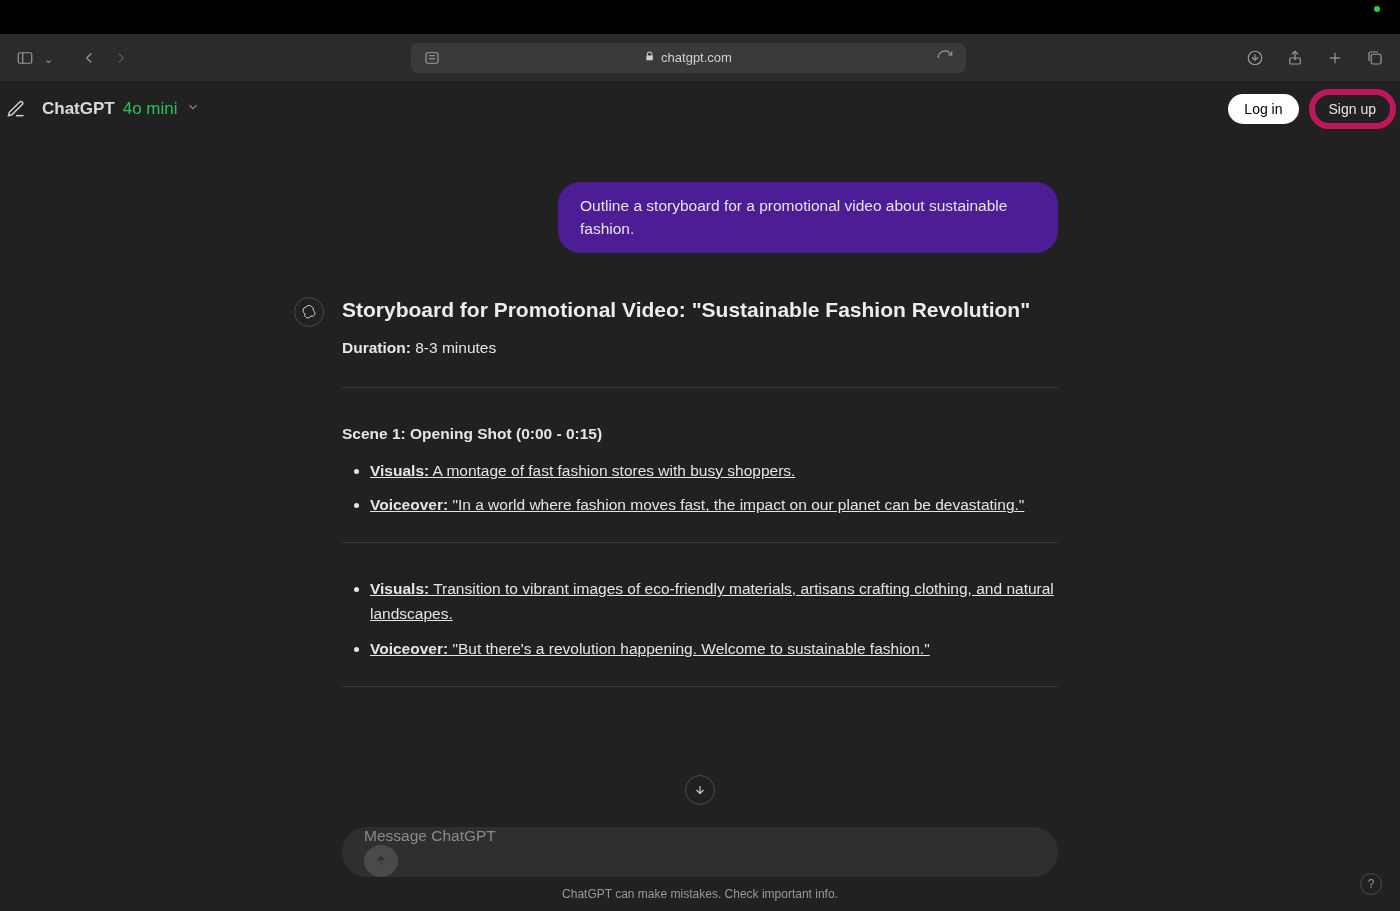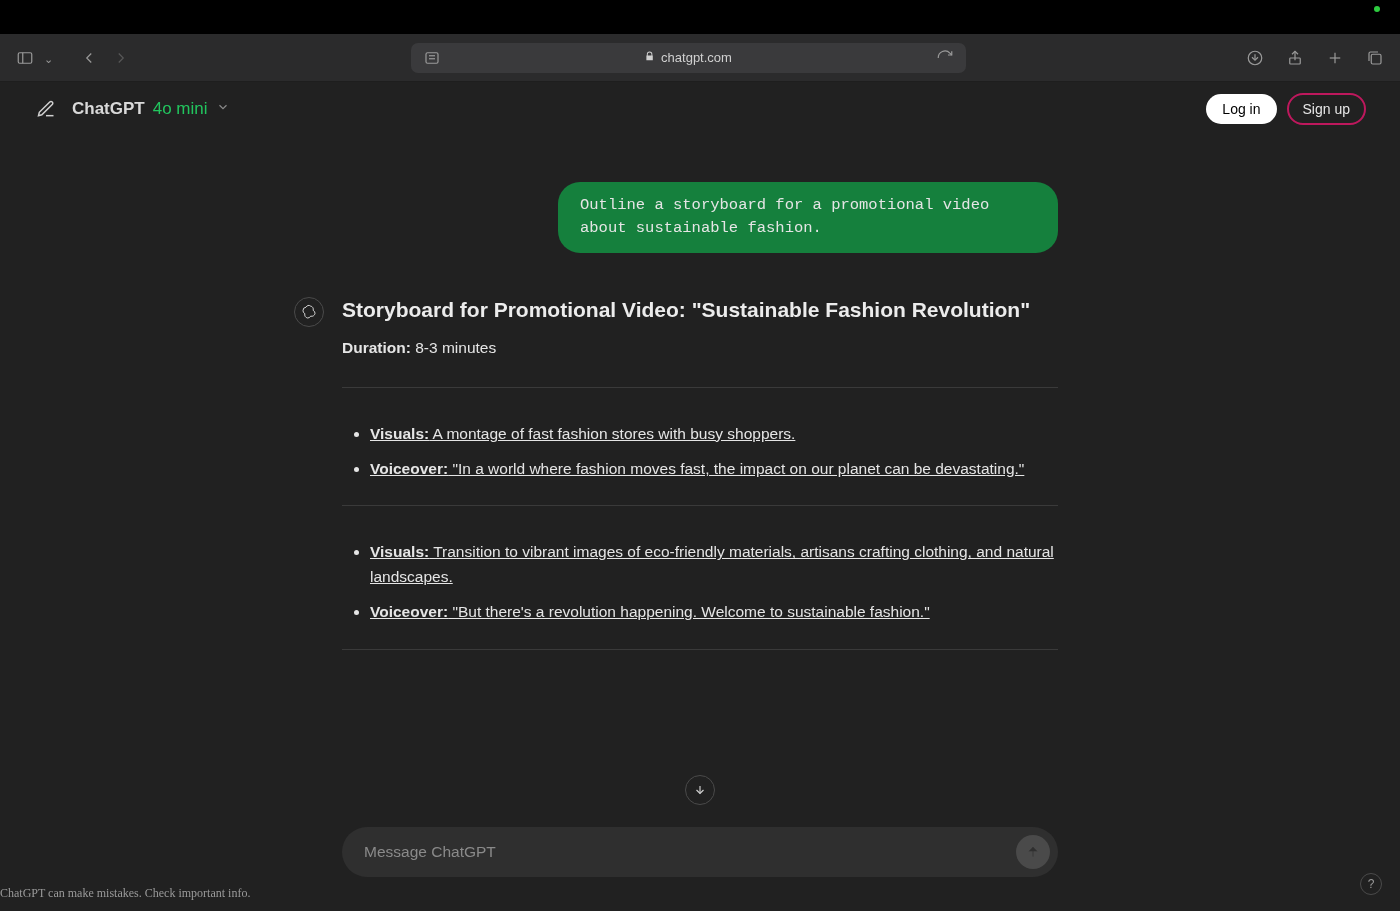--- a/index.html
+++ b/index.html
@@ -13,56 +13,56 @@
   .addrbar { flex: 0 0 555px; margin: 0 auto; height: 30px; background: #3a3a3c; border-radius: 7px; display: flex; align-items: center; padding: 0 10px; color: #d0d0d0; font-size: 13px; position: relative; }
   .addrbar .url { position: absolute; left: 50%; transform: translateX(-50%); display: flex; align-items: center; gap: 6px; justify-content: flex-end; }
   .addrbar .lock svg { width: 11px; height: 11px; fill: #d0d0d0; }
   .addrbar .reader { position: absolute; left: 10px; color: #9a9a9a; }
   .addrbar .reload { position: absolute; right: 10px; color: #9a9a9a; }
   .tb-right { margin-left: auto; display: flex; align-items: center; gap: 18px; }
   .tb-right .tb-icon { color: #9a9a9a; }
   .sidebar-chevron { width: 10px; color: #9a9a9a; font-size: 11px; margin-left: -2px; margin-top:4px;}
   
   .page { position: absolute; top: 82px; left: 0; right: 0; bottom: 0; background: #212121; }
-  .page-header { position: absolute; top: 0; left: 0; right: 0; height: 54px; display: flex; align-items: center; padding: 0 34px; }
+  .page-header { position: absolute; top: 0; left: 0; right: 0; height: 54px; display: flex; align-items: center; padding: 0 4px; }
   .compose-btn { width: 24px; height: 24px; display: flex; align-items: center; justify-content: center; color: #d0d0d0; margin-right: 14px; }
   .compose-btn svg { width: 20px; height: 20px; stroke: currentColor; fill: none; stroke-width: 1.8; }
   .model-switch { display: flex; align-items: center; gap: 8px; color: #d9d9d9; font-size: 17px; font-weight: 500; cursor: pointer; }
   .model-switch .chev { color: #8a8a8a; }
   .model-switch .chev svg { width: 14px; height: 14px; stroke: currentColor; fill:none; stroke-width:2; }
   .model-switch .brand { font-weight: 600; }
   .model-switch .suffix { font-weight: 400; color: #22c55e; }
   .hdr-right { margin-left: auto; display: flex; gap: 10px; align-items: center; }
   .btn-login { background: #fff; color: #000; font-weight: 500; font-size: 14px; border-radius: 20px; padding: 7px 16px; border: none; cursor: pointer; }
-  .btn-signup { background: transparent; color: #e6e6e6; font-weight: 500; font-size: 14px; border-radius: 20px; padding: 6px 14px; border: 2px solid #be185d; cursor: pointer; }
+  .btn-signup { background: transparent; color: #e6e6e6; font-weight: 500; font-size: 14px; border-radius: 20px; padding: 6px 14px; border: 6px solid #be185d; cursor: pointer; }
   .conversation { position: absolute; top: 60px; left: 0; right: 0; bottom: 100px; overflow: hidden; }
   .conv-inner { width: 716px; margin: 0 auto; padding-top: 40px; }
   .user-row { display: flex; justify-content: flex-end; margin-bottom: 40px; }
-  .user-bubble { max-width: 500px; background: #15803d; border-radius: 22px; padding: 12px 22px; color: #e5e5e5; font-size: 15.5px; line-height: 1.5; font-family: Liberation Mono, monospace; }
+  .user-bubble { max-width: 500px; background: #4c1d95; border-radius: 22px; padding: 12px 22px; color: #e5e5e5; font-size: 15.5px; line-height: 1.5; }
   .assist-row { display: flex; gap: 18px; }
   .avatar { flex: 0 0 30px; width: 30px; height: 30px; border: 1px solid #4a4a4a; border-radius: 50%; display:flex; align-items:center; justify-content:center; margin-top:4px; margin-left: -48px; }
   .avatar svg { width: 16px; height: 16px; fill: #e0e0e0; }
   .assist-content { flex: 1; color: #e5e5e5; font-size: 15.5px; line-height: 1.6; }
   .assist-content h3 { font-size: 21px; font-weight: 600; margin-bottom: 10px; color: #ececec; }
   .duration-line { margin-bottom: 26px; }
   .duration-line b { font-weight: 600; }
   hr.sep { border: none; border-top: 1px solid #3a3a3a; margin: 24px 0 34px; }
   .scene-title { font-weight: 600; margin-bottom: 12px; font-size: 15.5px; }
   ul.scene-list { list-style: disc; padding-left: 28px; margin-bottom: 24px; }
   ul.scene-list li { margin-bottom: 10px; text-decoration: underline; }
   ul.scene-list b { font-weight: 600; }
   .scroll-down { position: absolute; left: 50%; transform: translateX(-50%); bottom: 106px; width: 30px; height: 30px; border: 1px solid #4a4a4a; border-radius: 50%; display:flex; align-items:center; justify-content:center; background: #212121; cursor:pointer; }
   .scroll-down svg { width: 14px; height: 14px; stroke: #d0d0d0; fill:none; stroke-width:2; }
   .composer-wrap { position: absolute; bottom: 34px; left: 0; right: 0; display: flex; justify-content: center; }
-  .composer { width: 716px; height: 50px; background: #2f2f2f; border-radius: 26px; display: flex; align-items: center; padding: 0 8px 0 22px; }
+  .composer { width: 716px; height: 50px; background: #2f2f2f; border-radius: 26px; display: flex; align-items: flex-start; padding: 0 8px 0 22px; flex-direction: column; }
   .composer input { flex: 1; background: transparent; border: none; outline: none; color: #e5e5e5; font-size: 15.5px; }
   .composer input::placeholder { color: #8a8a8a; }
   .send-btn { width: 34px; height: 34px; border-radius: 50%; background: #4a4a4a; display:flex; align-items:center; justify-content:center; cursor:pointer; }
   .send-btn svg { width: 16px; height: 16px; stroke: #2f2f2f; fill:#2f2f2f; stroke-width:1; }
-  .disclaimer { position: absolute; bottom: 10px; left:0; right:0; font-size: 12px; color: #9a9a9a; font-family: Liberation Serif, serif; }
+  .disclaimer { position: absolute; bottom: 10px; left:0; right:0; text-align:center; font-size: 12px; color: #9a9a9a; }
   .help-btn { position: absolute; bottom: 16px; right: 18px; width: 22px; height: 22px; border: 1px solid #4a4a4a; border-radius: 50%; display:flex; align-items:center; justify-content:center; color:#9a9a9a; font-size:12px; cursor:pointer; }
 </style>
 </head>
 <body>
 
 <div class="mac-titlebar">
   <div class="mac-dot"></div>
 </div>
 
 <div class="browser-toolbar">
@@ -174,20 +174,21 @@
           <svg viewBox="0 0 24 24">
               <path d="M12 2a5 5 0 00-4.5 2.8A5 5 0 003 10a5 5 0 002.8 4.5A5 5 0 0010 21a5 5 0 004.5-2.8A5 5 0 0021 14a5 5 0 00-2.8-4.5A5 5 0 0014 3a5 5 0 00-2-1z" fill="none" stroke="#e0e0e0" stroke-width="1.4"></path>
             </svg>
         </div>
         <div class="assist-content">
           <h3>Storyboard for Promotional Video: "Sustainable Fashion Revolution"</h3>
           <p class="duration-line">
             <b>Duration:</b><span> 8-3 minutes</span>
           </p>
           <hr class="sep">
+          <p class="scene-title">Scene 1: Opening Shot (0:00 - 0:15)</p>
           <ul class="scene-list">
             <li><b>Visuals:</b><span> A montage of fast fashion stores with busy shoppers.</span></li>
             <li><b>Voiceover:</b><span> "In a world where fashion moves fast, the impact on our planet can be devastating."</span></li>
           </ul>
           <hr class="sep">
           <ul class="scene-list">
             <li><b>Visuals:</b><span> Transition to vibrant images of eco-friendly materials, artisans crafting clothing, and natural landscapes.</span></li>
             <li><b>Voiceover:</b><span> "But there's a revolution happening. Welcome to sustainable fashion."</span></li>
           </ul>
           <hr class="sep">

